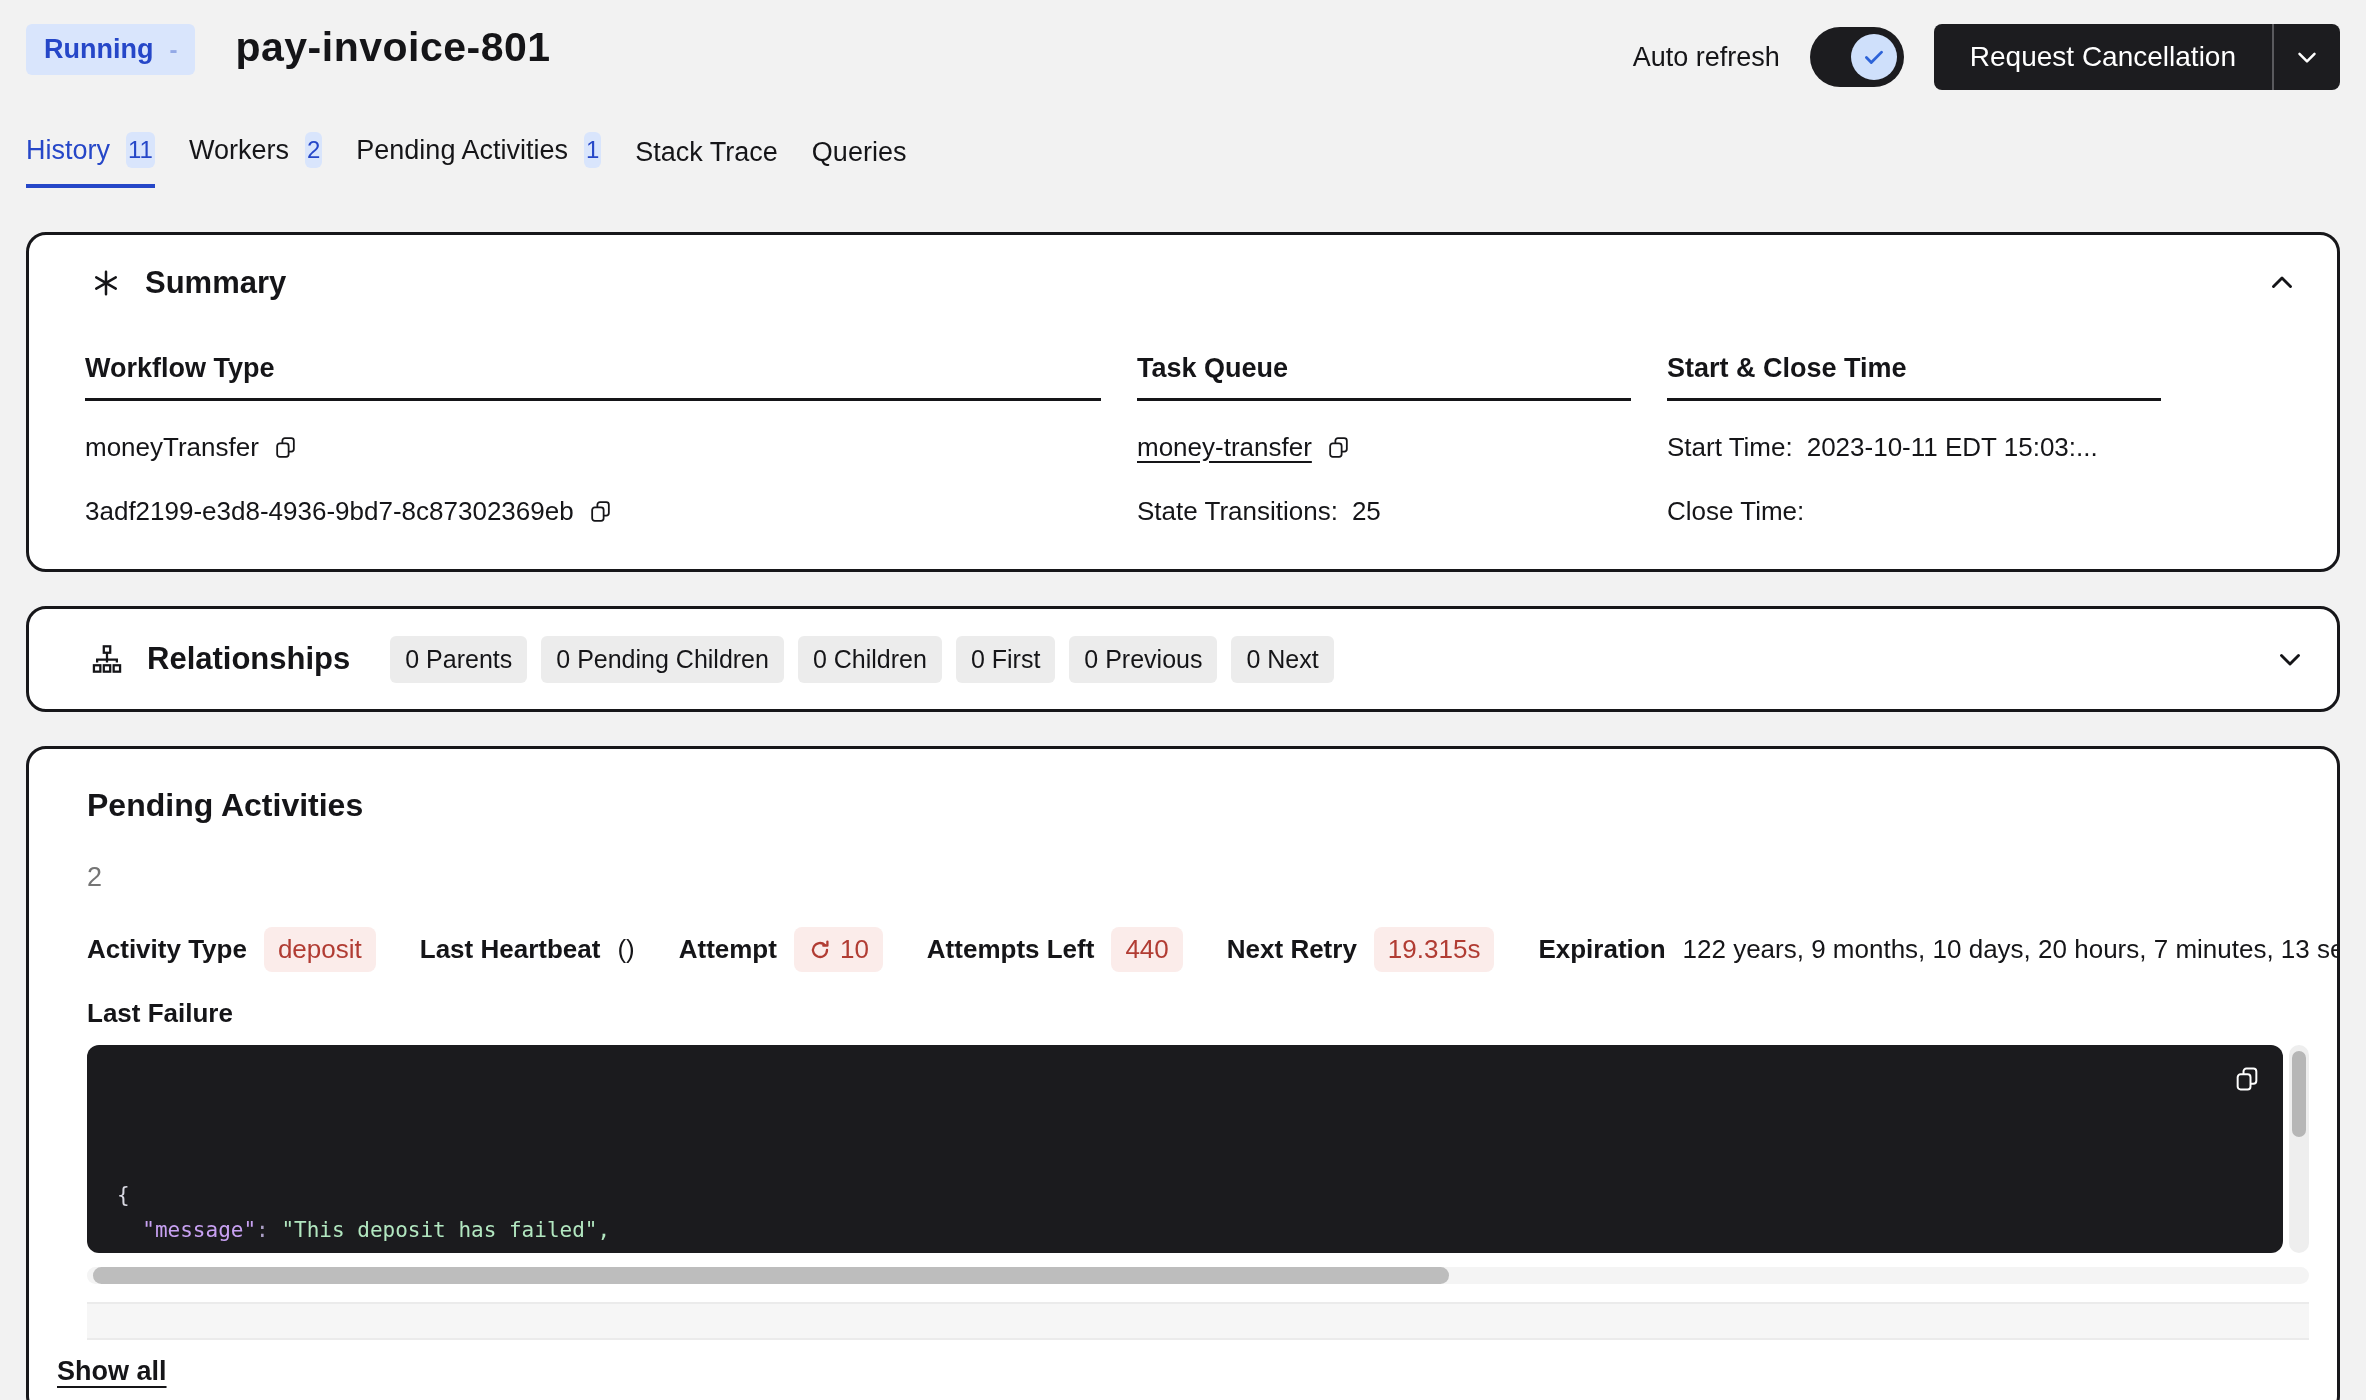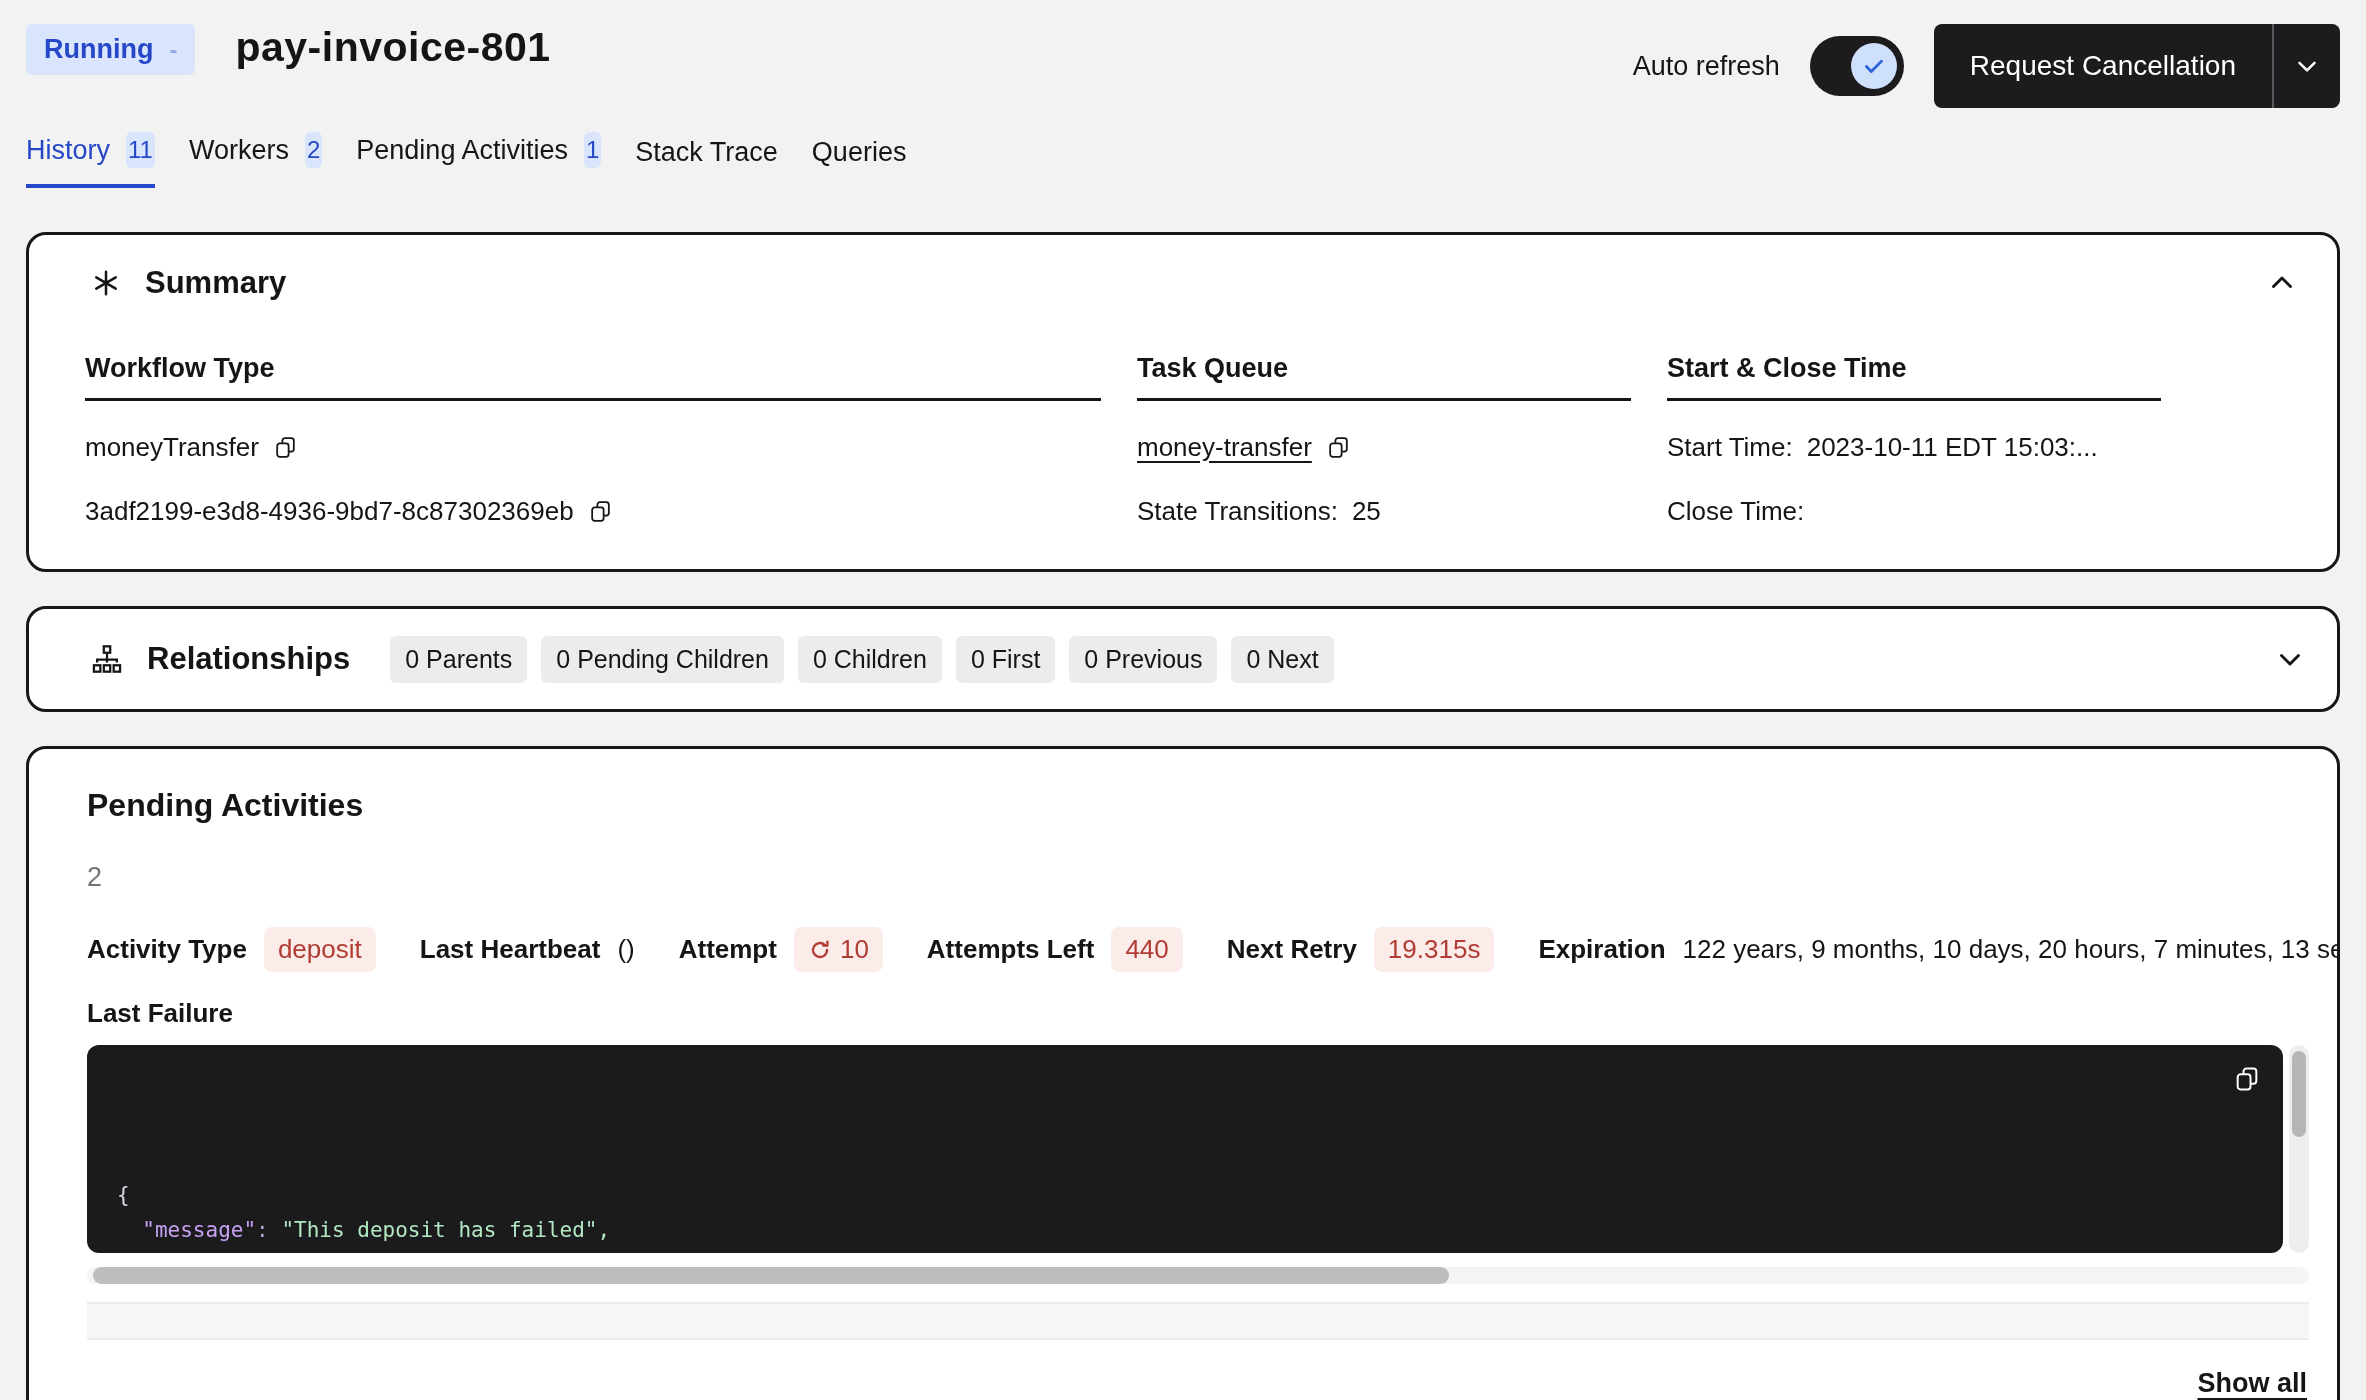--- a/index.html
+++ b/index.html
@@ -34,21 +34,21 @@
   .toggle{
     width:94px;height:60px;border-radius:30px;background:#1c1c1f;
     position:relative;cursor:pointer;flex:0 0 auto;
   }
   .toggle-knob{
     position:absolute;top:7px;right:7px;width:46px;height:46px;border-radius:50%;
     background:#cfe0fb;display:flex;align-items:center;justify-content:center;
   }
   .btn-cancel{
     display:flex;align-items:stretch;background:#1c1c1f;color:#fff;
-    border:none;border-radius:8px;height:84px;overflow:hidden;cursor:pointer;
+    border:none;border-radius:8px;height:66px;overflow:hidden;cursor:pointer;
     font-family:inherit;padding:0;
   }
   .btn-cancel-label{display:flex;align-items:center;padding:0 36px;font-size:28px;font-weight:500;color:#fff;}
   .btn-cancel-divider{width:2px;background:#5a5a5e;}
   .btn-cancel-caret{display:flex;align-items:center;justify-content:center;width:66px;}
   
   .tab-bar{display:flex;align-items:flex-end;gap:34px;margin:30px 26px 0 26px;}
   .tab{
     display:inline-flex;align-items:center;gap:16px;
     font-size:27px;font-weight:500;padding:6px 0 16px 0;
@@ -106,21 +106,21 @@
   .code-copy{position:absolute;top:16px;right:18px;background:var(--code-bg);border:none;color:#fff;cursor:pointer;display:flex;padding:4px;}
   .tk-brace{color:#d9d9e3;}
   .tk-key{color:#c8a1f2;}
   .tk-str{color:#b2e7c0;}
   .tk-pun{color:#aa9ec4;}
   .v-scroll{width:20px;margin-left:6px;height:208px;background:#eeeeee;border-radius:10px;position:relative;}
   .v-thumb{position:absolute;top:6px;left:3px;width:14px;height:86px;background:#b6b6b6;border-radius:7px;}
   .h-scroll{margin:14px 0 0 30px;height:17px;background:#f4f4f4;border-radius:9px;position:relative;}
   .h-thumb{position:absolute;left:6px;top:0;height:17px;width:1356px;background:#bdbdbd;border-radius:9px;}
   .pa-next-band{margin:18px 0 0 30px;height:38px;background:#f6f6f6;border-top:2px solid #ebebeb;border-bottom:2px solid #ebebeb;}
-  .show-all-row{display:flex;justify-content:flex-end;margin-top:28px;padding-right:2px;}
+  .show-all-row{display:flex;justify-content:flex-start;margin-top:16px;padding-right:2px;}
   .show-all{font-size:27px;font-weight:600;color:var(--ink);text-decoration:underline;text-underline-offset:6px;cursor:pointer;}
 </style>
 </head>
 <body>
 
 <div class="header">
   <span class="status-badge">
     <span>Running</span>
     <span class="status-spinner">-</span>
   </span>

